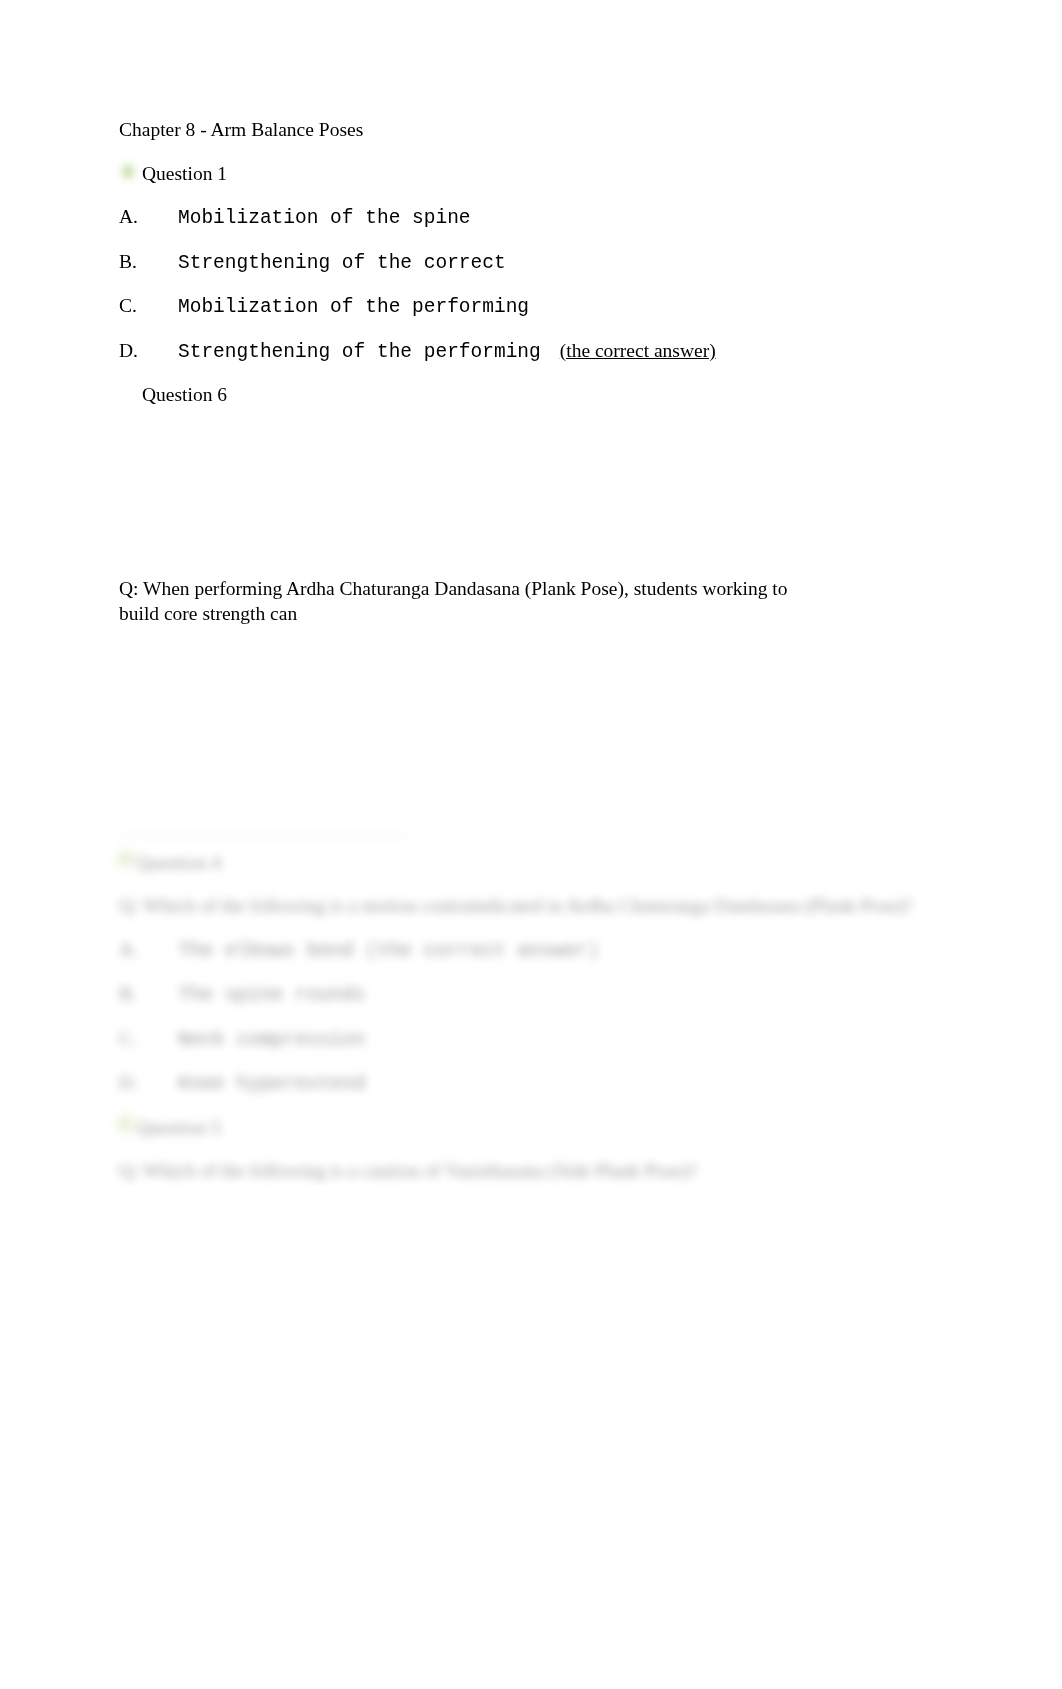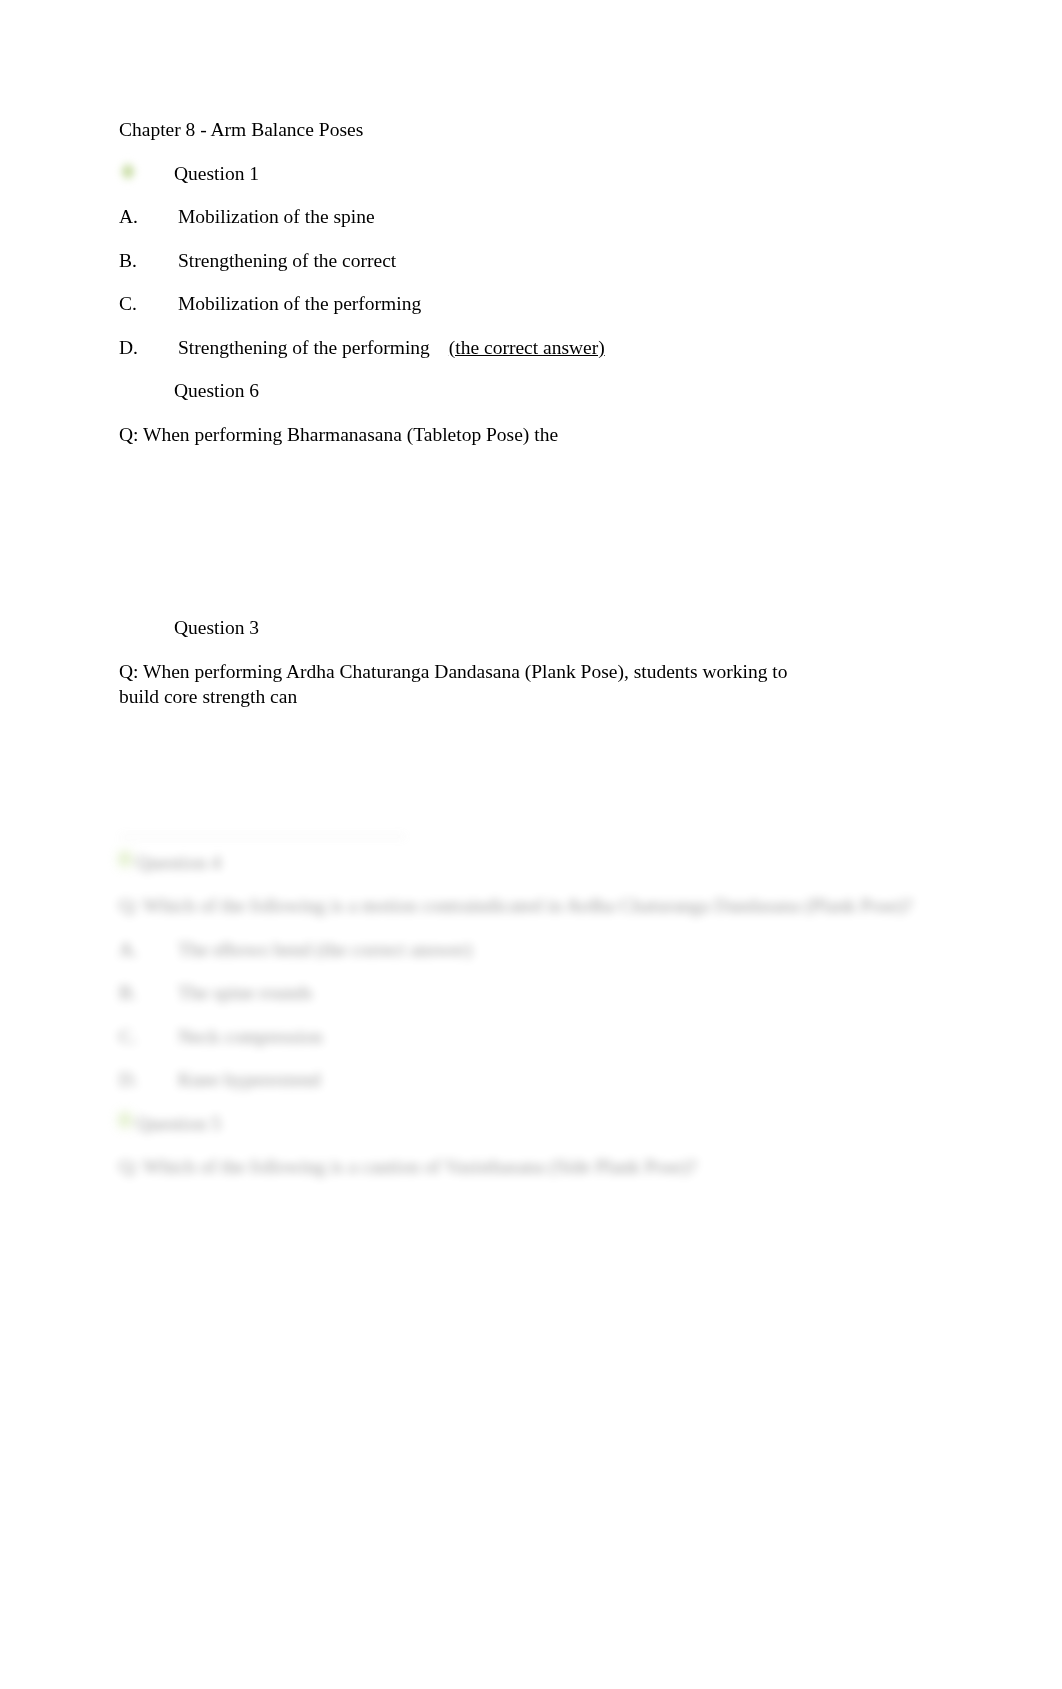--- a/index.html
+++ b/index.html
@@ -39,21 +39,20 @@
   }
   .qhead {
     position: relative;
     font-size: 19.5px;
     line-height: 1.28;
     margin: 0 0 18.5px 0;
     padding-left: 23px;
   }
   .qhead .qlabel {
     display: inline-block;
-    margin-left: 32px;
   }
   
   .greenmark {
     position: absolute;
     left: -2px;
     top: -3px;
     width: 22px;
     height: 25px;
     border-radius: 50%;
     background: radial-gradient(closest-side,
@@ -72,20 +71,21 @@
     display: flex;
     align-items: baseline;
   }
   .option .letter {
     display: inline-block;
     width: 59px;
     flex: 0 0 59px;
   }
   .option .otext {
     display: inline-block;
+    font-family: Liberation Mono, monospace;
   }
   .option .note {
     display: inline-block;
     margin-left: 19px;
     text-decoration: underline;
   }
   
   .gap-lg { height: 150px; }
   
   .para.wrap {
@@ -165,27 +165,23 @@
     <div class="option">
       <span class="letter">D.</span>
       <span class="otext">Strengthening of the performing</span>
       <span class="note">(the correct answer)</span>
     </div>
 
     <div class="qhead">
       <span class="qlabel">Question 6</span>
     </div>
 
-    <p class="para">Q: When performing Bharmanasana (Tabletop Pose) the</p>
 
     <div class="gap-lg"></div>
 
-    <div class="qhead">
-      <span class="qlabel">Question 3</span>
-    </div>
 
     <p class="para wrap">Q: When performing Ardha Chaturanga Dandasana (Plank Pose), students working to build core strength can</p>
 
   </div>
 
   <div class="blurred-section">
 
     <div class="rule"></div>
 
     <div class="qhead">

